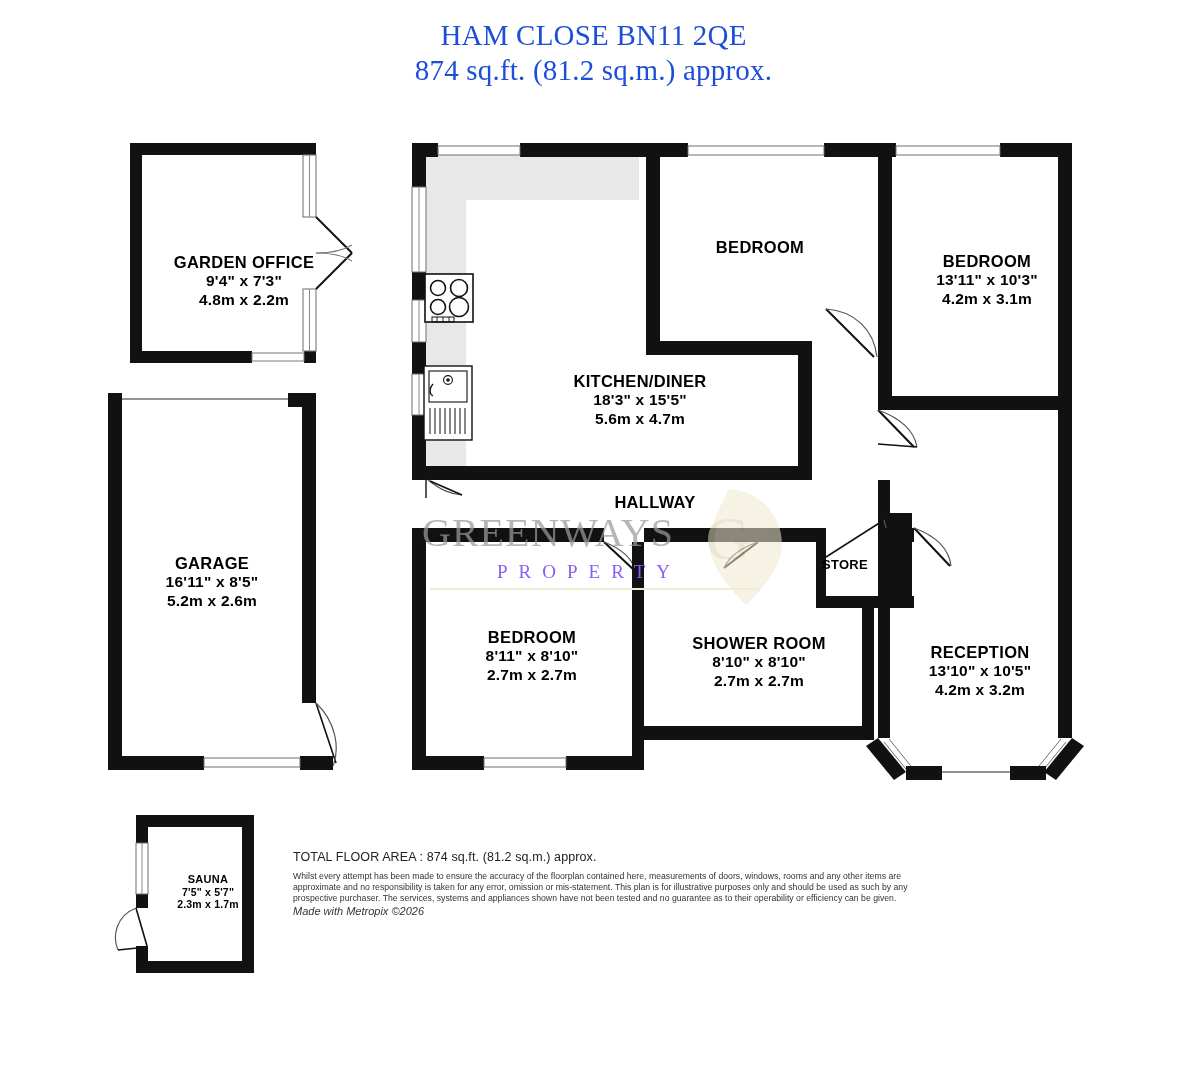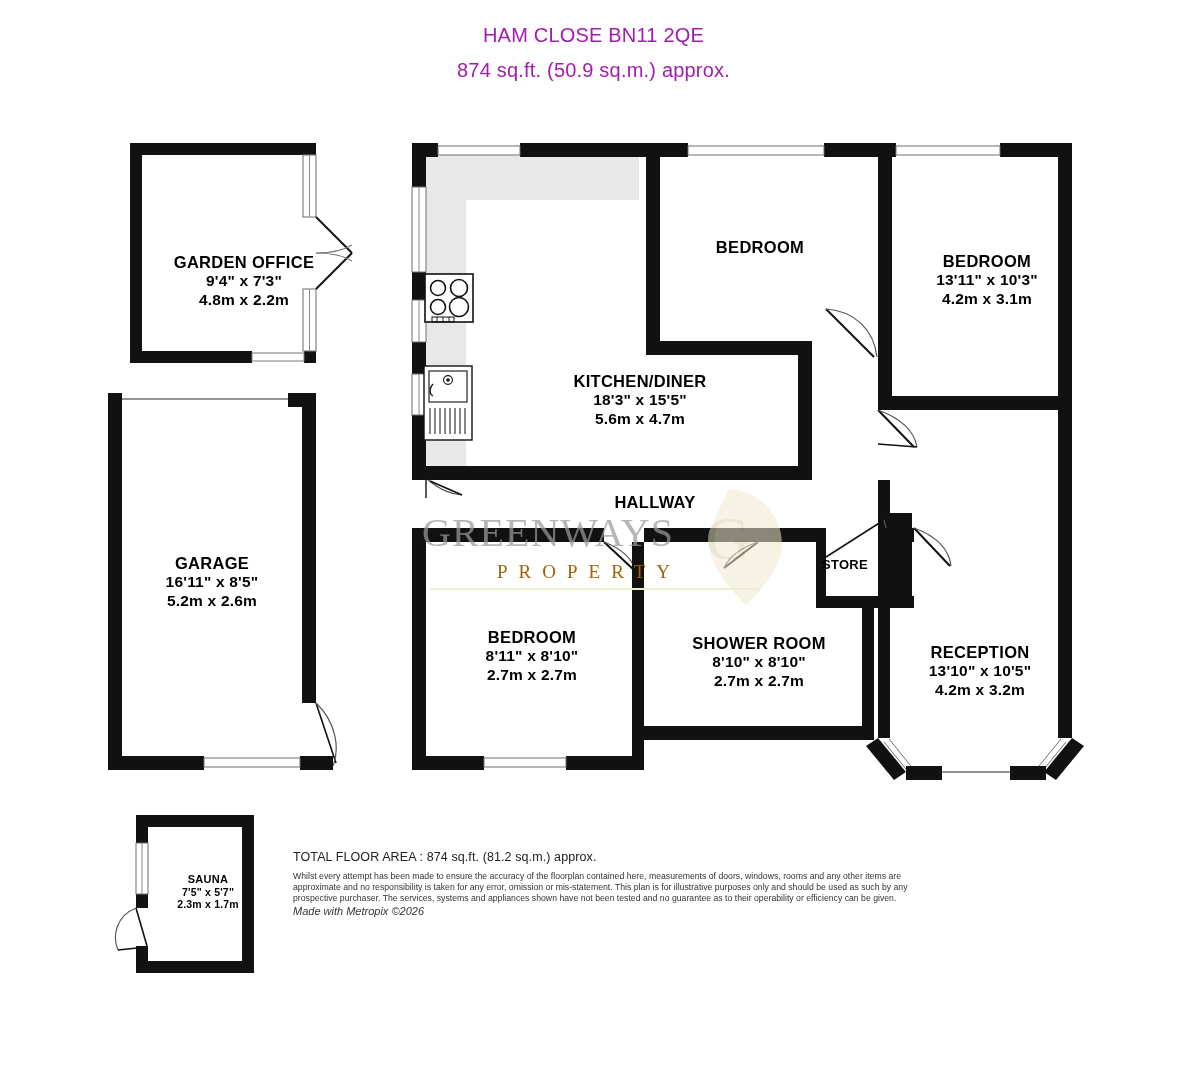--- a/index.html
+++ b/index.html
@@ -12,22 +12,23 @@
     overflow:hidden;
   }
   #plan-root{position:relative;width:1187px;height:1080px;}
 
   
   .heading{
     position:absolute;left:0;top:18px;width:1187px;
     text-align:center;
   }
   .heading .line{
-    font-size:20px;font-weight:400;letter-spacing:0.2px;line-height:35px;
-    color:#a21caf;
+    font-size:29px;font-weight:400;letter-spacing:0.2px;line-height:35px;
+    color:#1d4ed8;
+    font-family:Liberation Serif, serif;
   }
 
   
   svg.plan{position:absolute;left:0;top:0;width:1187px;height:1080px;}
 
   
   .room-label{
     position:absolute;text-align:center;line-height:1.18;
     font-weight:bold;color:#000;white-space:nowrap;
   }
@@ -51,34 +52,34 @@
     pointer-events:none;
   }
   .wm-greenways{
     position:absolute;left:12px;top:22px;width:400px;text-align:left;
     font-family:"Liberation Serif", serif;
     font-size:40px;color:#9a9a9a;opacity:.72;letter-spacing:1px;
   }
   .wm-property{
     position:absolute;left:0;top:74px;width:358px;text-align:center;
     font-family:"Liberation Serif", serif;
-    font-size:19px;color:#a16207;letter-spacing:11px;
+    font-size:19px;color:#8b5cf6;letter-spacing:11px;
   }
   .wm-rule{
     position:absolute;left:20px;top:101px;width:330px;height:2px;background:#efecd6;
   }
 </style>
 </head>
 <body>
 
 <div id="plan-root">
 
   <div class="heading">
     <div class="line">HAM CLOSE BN11 2QE</div>
-    <div class="line">874 sq.ft. (50.9 sq.m.) approx.</div>
+    <div class="line">874 sq.ft. (81.2 sq.m.) approx.</div>
   </div>
 
   <svg class="plan" viewBox="0 0 1187 1080">
 
     <g>
 
       <rect x="130" y="143" width="186" height="12" fill="#111"></rect>
 
       <rect x="130" y="143" width="12" height="220" fill="#111"></rect>
 

